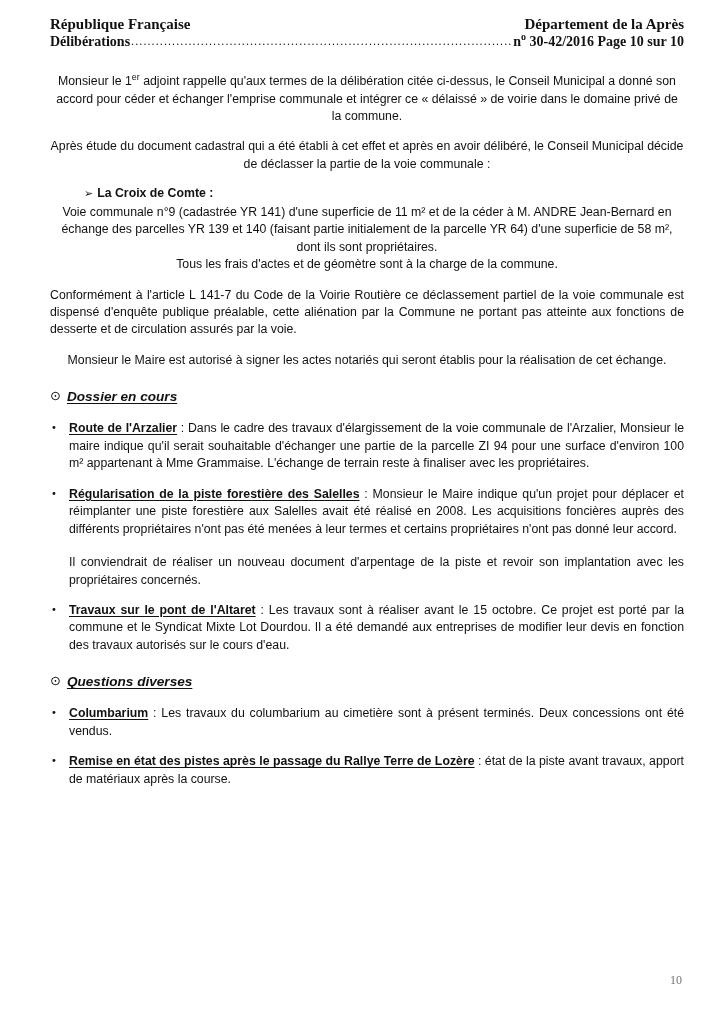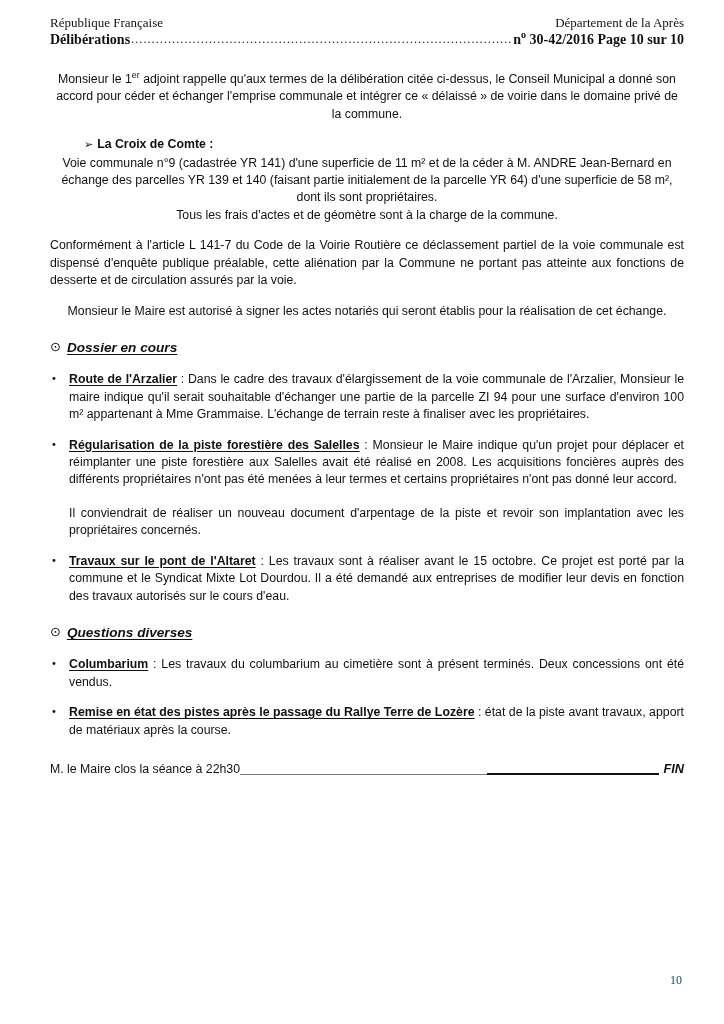--- a/index.html
+++ b/index.html
@@ -27,22 +27,22 @@
 
   
   .doc-header {
     font-family: "Liberation Serif", serif;
     margin-bottom: 2px;
   }
   .hdr-row1 {
     display: flex;
     justify-content: space-between;
     align-items: baseline;
-    font-size: 13px;
-    font-weight: normal;
+    font-size: 15px;
+    font-weight: bold;
     line-height: 1.15;
   }
   .hdr-row2 {
     display: flex;
     align-items: baseline;
     font-size: 14px;
     font-weight: bold;
     line-height: 1.2;
     white-space: nowrap;
     margin-top: 1px;
@@ -175,21 +175,21 @@
     padding-left: 4px;
   }
 
   
   .page-number {
     position: absolute;
     right: 42px;
     bottom: 36px;
     font-family: "Liberation Serif", serif;
     font-size: 12px;
-    color: #0c4a6e;
+    color: #737373;
   }
 </style>
 </head>
 <body>
 
 <div class="page">
 
   <div class="content">
 
     <div class="doc-header">
@@ -201,20 +201,21 @@
         <span class="hdr-left-title">Délibérations</span>
         <span class="hdr-dots">...............................................................................................................................</span>
         <span class="hdr-right-ref"><span>n</span><span class="sup">o</span><span> 30-42/2016 Page 10 sur 10</span></span>
       </div>
     </div>
 
     <div class="body-block">
 
       <p class="para"><span>Monsieur le 1</span><span class="sup">er</span><span> adjoint rappelle qu'aux termes de la délibération citée ci-dessus, le Conseil Municipal a donné son accord pour céder et échanger l'emprise communale et intégrer ce « délaissé » de voirie dans le domaine privé de la commune.</span></p>
 
+      <p class="para tight">Après étude du document cadastral qui a été établi à cet effet et après en avoir délibéré, le Conseil Municipal décide de déclasser la partie de la voie communale :</p>
 
       <div class="sub-bullet"><span class="arrow-glyph">➢</span><span>La Croix de Comte :</span></div>
 
       <p class="para tight">Voie communale n°9 (cadastrée YR 141) d'une superficie de 11 m² et de la céder à M. ANDRE Jean-Bernard en échange des parcelles YR 139 et 140 (faisant partie initialement de la parcelle YR 64) d'une superficie de 58 m², dont ils sont propriétaires.</p>
 
       <p class="para">Tous les frais d'actes et de géomètre sont à la charge de la commune.</p>
 
       <p class="para justify">Conformément à l'article L 141-7 du Code de la Voirie Routière ce déclassement partiel de la voie communale est dispensé d'enquête publique préalable, cette aliénation par la Commune ne portant pas atteinte aux fonctions de desserte et de circulation assurés par la voie.</p>
 
       <p class="para">Monsieur le Maire est autorisé à signer les actes notariés qui seront établis pour la réalisation de cet échange.</p>
@@ -249,25 +250,19 @@
         <li>
           <span class="dot">•</span>
           <span class="lead">Columbarium</span><span> : Les travaux du columbarium au cimetière sont à présent terminés. Deux concessions ont été vendus.</span>
         </li>
         <li>
           <span class="dot">•</span>
           <span class="lead">Remise en état des pistes après le passage du Rallye Terre de Lozère</span><span> : état de la piste avant travaux, apport de matériaux après la course.</span>
         </li>
       </ul>
 
-      <div class="closing">
-        <span class="close-text">M. le Maire clos la séance à 22h30</span>
-        <span class="rule-light"></span>
-        <span class="rule-dark"></span>
-        <span class="fin">FIN</span>
-      </div>
 
     </div>
   </div>
 
   <div class="page-number">10</div>
 
 </div>
 
 </body></html>

